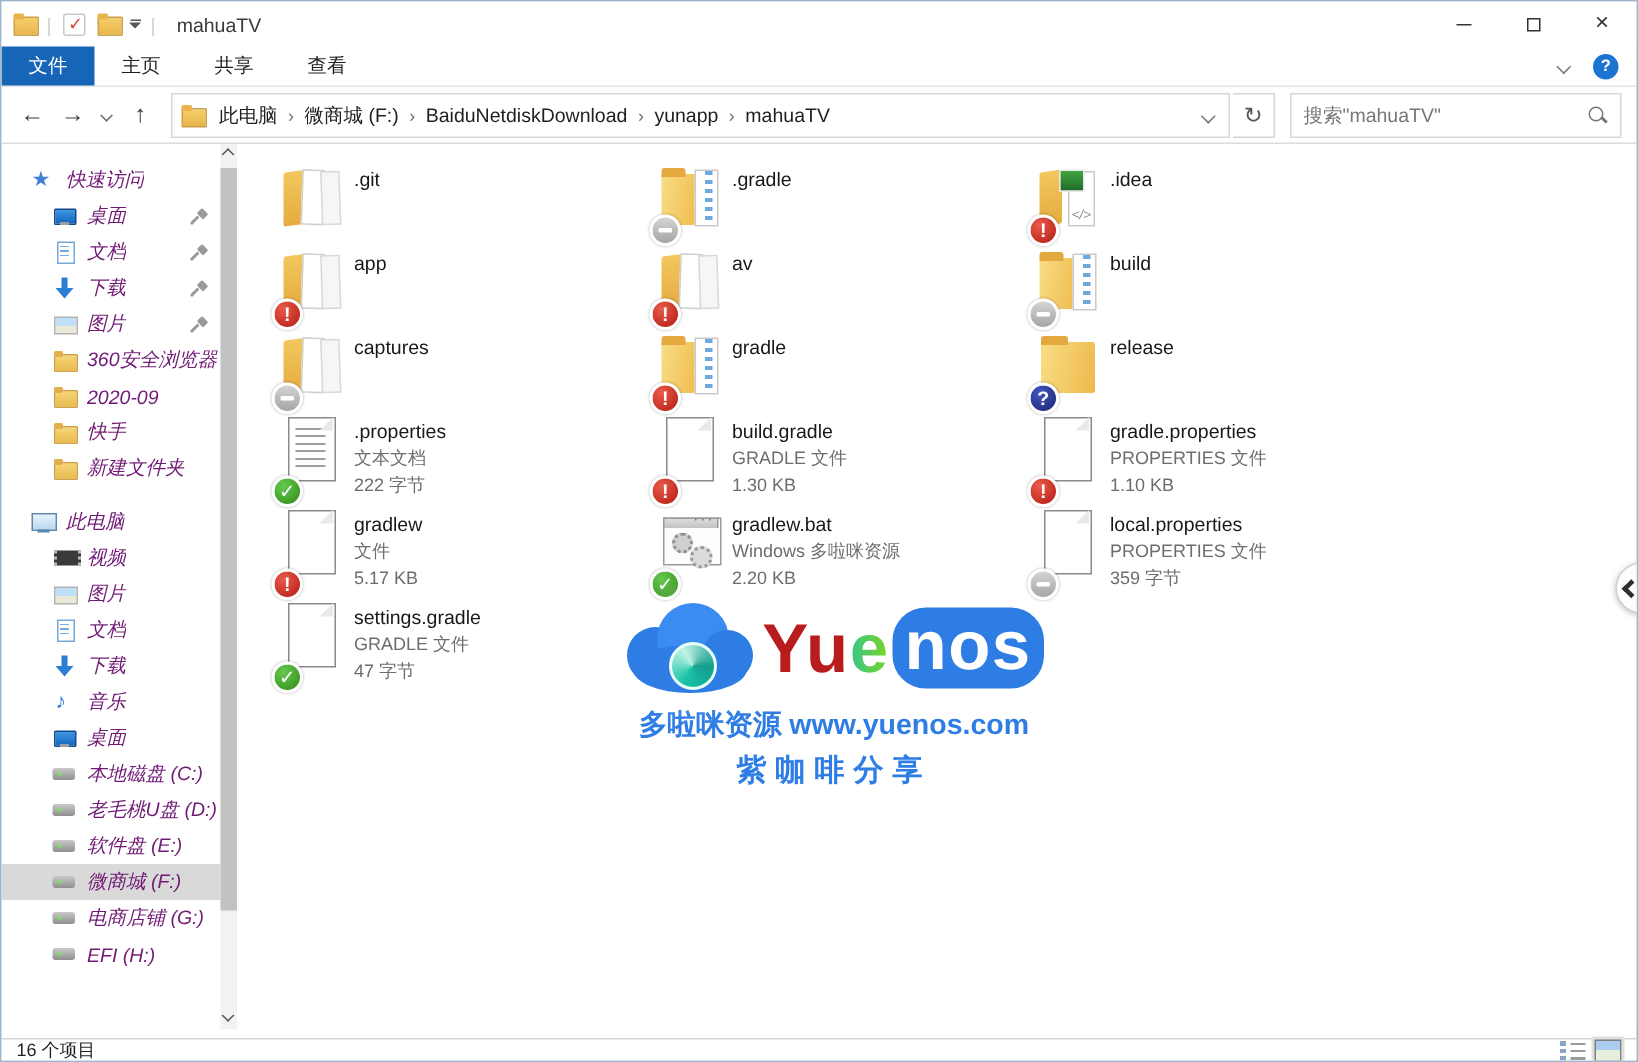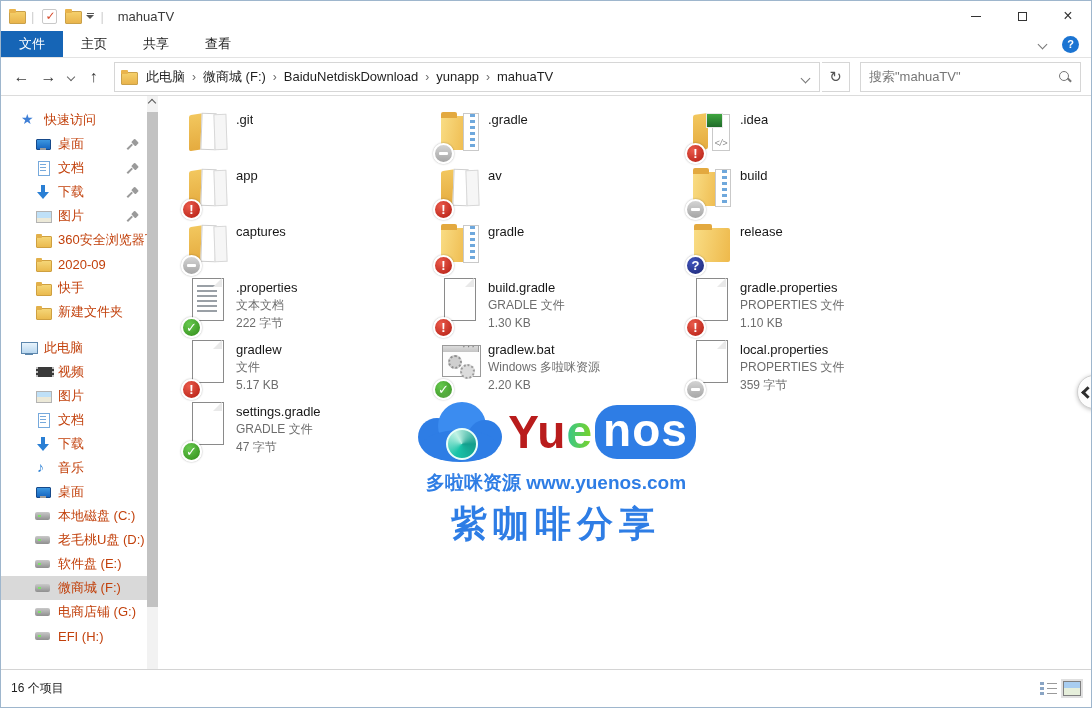--- a/index.html
+++ b/index.html
@@ -51,21 +51,21 @@
   .mag { position:relative; width:14px; height:14px; flex:none; }
   .mag::before { content:""; position:absolute; left:1px; top:1px; width:8px; height:8px; border:1.5px solid #777; border-radius:50%; }
   .mag::after { content:""; position:absolute; left:9px; top:9px; width:5px; height:1.6px; background:#777; transform:rotate(45deg); }
 
   
   .bodyarea { position:relative; height:590px; display:flex; }
 
   
   .sidebar { width:162px; flex:none; position:relative; font-size:13px; }
   .side-list { position:absolute; left:0; top:12px; width:146px; }
-  .srow { height:24px; display:flex; align-items:center; color:#c2410c; white-space:nowrap; overflow:hidden; cursor:default; }
+  .srow { height:24px; display:flex; align-items:center; color:#701a75; white-space:nowrap; overflow:hidden; cursor:default;font-style:italic; }
   .srow.header { padding-left:20px; }
   .srow.child { padding-left:34px; }
   .srow.gap { margin-top:12px; }
   .srow.selected { background:#d9d9d9; }
   .slabel { margin-left:7px; overflow:hidden; }
   .pin { margin-left:auto; margin-right:8px; width:11px; height:11px; position:relative; flex:none; }
   .pin::before { content:""; position:absolute; right:1px; top:1px; width:6px; height:5px; background:#9a9a9a; border-radius:1px; transform:rotate(45deg); }
   .pin::after { content:""; position:absolute; left:0; bottom:0; width:7px; height:2px; background:#9a9a9a; transform:rotate(-45deg); transform-origin:left bottom; }
 
   .sicon { width:16px; height:16px; display:inline-block; position:relative; flex:none; }
@@ -154,28 +154,28 @@
   .wm-c1 { left:2px; top:22px; width:38px; height:38px; background:#2e7de5; }
   .wm-c2 { left:22px; top:6px; width:48px; height:48px; background:#3b8cf0; }
   .wm-c3 { left:52px; top:24px; width:34px; height:34px; background:#2e7de5; }
   .wm-c4 { left:6px; top:34px; width:76px; height:32px; background:#2e7de5; border-radius:16px; }
   .wm-leaf { left:30px; top:32px; width:32px; height:32px; background:conic-gradient(from 210deg,#19c3a8,#bff2e4,#149e8c,#19c3a8); border:2px solid #eafff9; }
   .wm-text { font-size:46px; font-weight:bold; letter-spacing:1px; line-height:1; display:flex; align-items:center; }
   .wm-yu { color:#b91c1c; }
   .wm-e { color:#62cf3e; background:linear-gradient(90deg,#35c68f,#7ed321); -webkit-background-clip:text; background-clip:text; -webkit-text-fill-color:transparent; }
   .wm-nos { color:#fff; background:#2e7de5; border-radius:22px; padding:2px 8px 6px; margin-left:2px; }
   .wm-line1 { margin-top:2px; color:#2e7de5; font-size:19px; font-weight:bold; text-shadow:0 0 4px #fff,0 0 8px #fff,0 0 2px #fff; }
-  .wm-line2 { margin-top:4px; color:#2e7de5; font-size:36px; font-weight:bold; letter-spacing:6px; text-shadow:0 0 4px #fff,0 0 8px #fff,0 0 2px #fff; }
+  .wm-line2 { margin-top:4px; color:#2e7de5; font-size:20px; font-weight:bold; letter-spacing:6px; text-shadow:0 0 4px #fff,0 0 8px #fff,0 0 2px #fff; }
 
   
   .edge-btn { position:absolute; left:1076px; top:374px; width:34px; height:34px; border-radius:50%; background:#fcfcfc; border:1px solid #d0d0d0; box-shadow:0 1px 4px rgba(0,0,0,.25); display:flex; align-items:center; }
   .chev-left { width:9px; height:9px; border-left:3px solid #2d2d2d; border-bottom:3px solid #2d2d2d; transform:rotate(45deg); margin-left:5px; }
 
   
-  .statusbar { position:absolute; left:0; right:0; bottom:0; height:38px; border-top:1px solid #d4d4d4; background:#fff; display:flex; align-items:center; padding:0 10px; font-size:12px; color:#1f1f1f;gap:24px; }
+  .statusbar { position:absolute; left:0; right:0; bottom:0; height:15px; border-top:1px solid #d4d4d4; background:#fff; display:flex; align-items:center; padding:0 10px; font-size:12px; color:#1f1f1f;gap:24px; }
   .status-right { margin-left:auto; display:flex; align-items:center; }
   .vicon { position:relative; width:18px; height:15px; margin-left:6px; }
   .vicon.vlist::before { content:""; position:absolute; left:1px; top:1px; width:4px; height:13px; background:repeating-linear-gradient(180deg,#8aa5c4 0 3px,transparent 3px 5px); }
   .vicon.vlist::after { content:""; position:absolute; left:8px; top:2px; width:10px; height:12px; background:repeating-linear-gradient(180deg,#9a9a9a 0 1.5px,transparent 1.5px 5px); }
   .vicon.vthumb { border:1px solid #7f7f7f; background:linear-gradient(180deg,#a8cdf0 0 45%,#e6efdb 45%); box-shadow:0 0 0 2px #e0e0e0; }
 </style>
 </head>
 <body>
 
 <div class="win">

